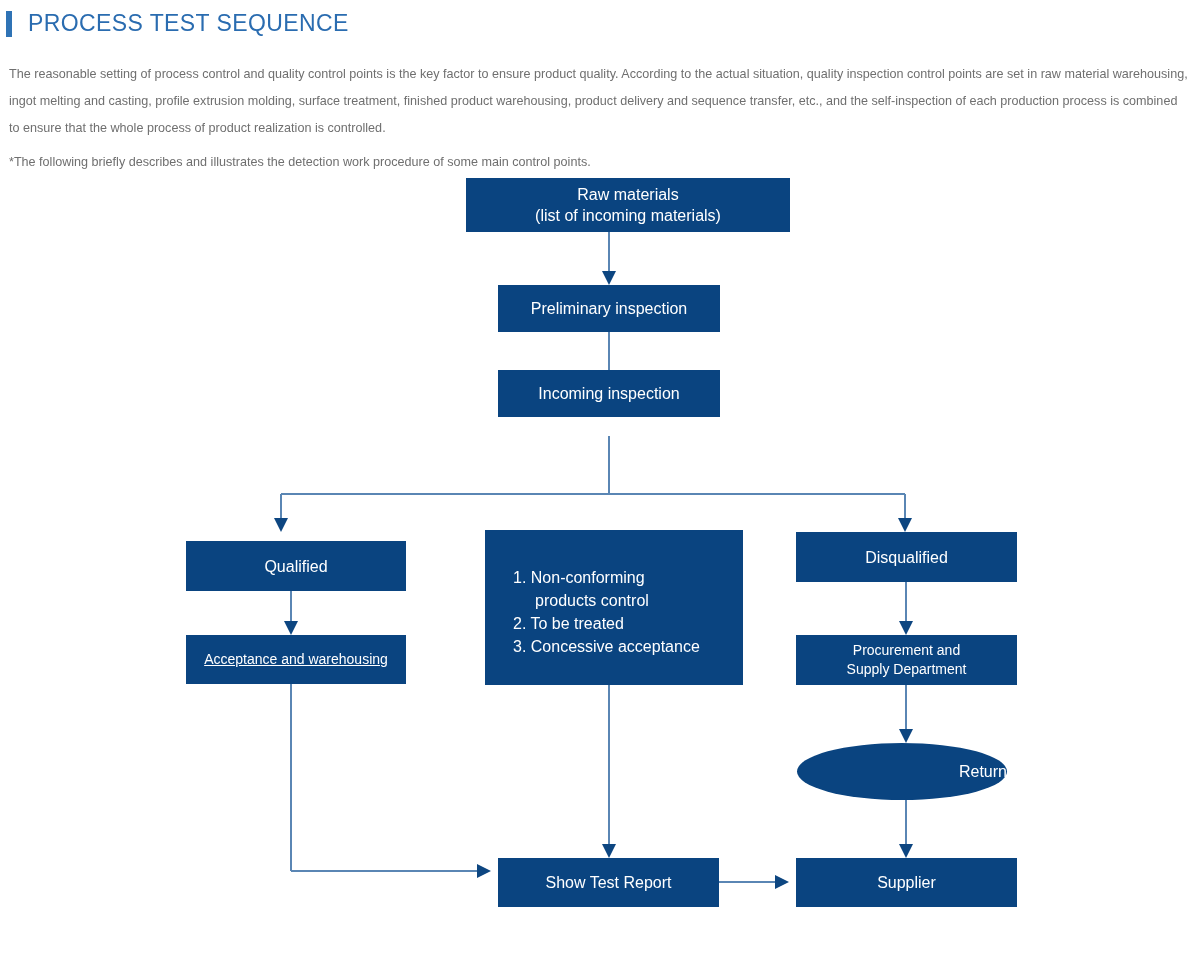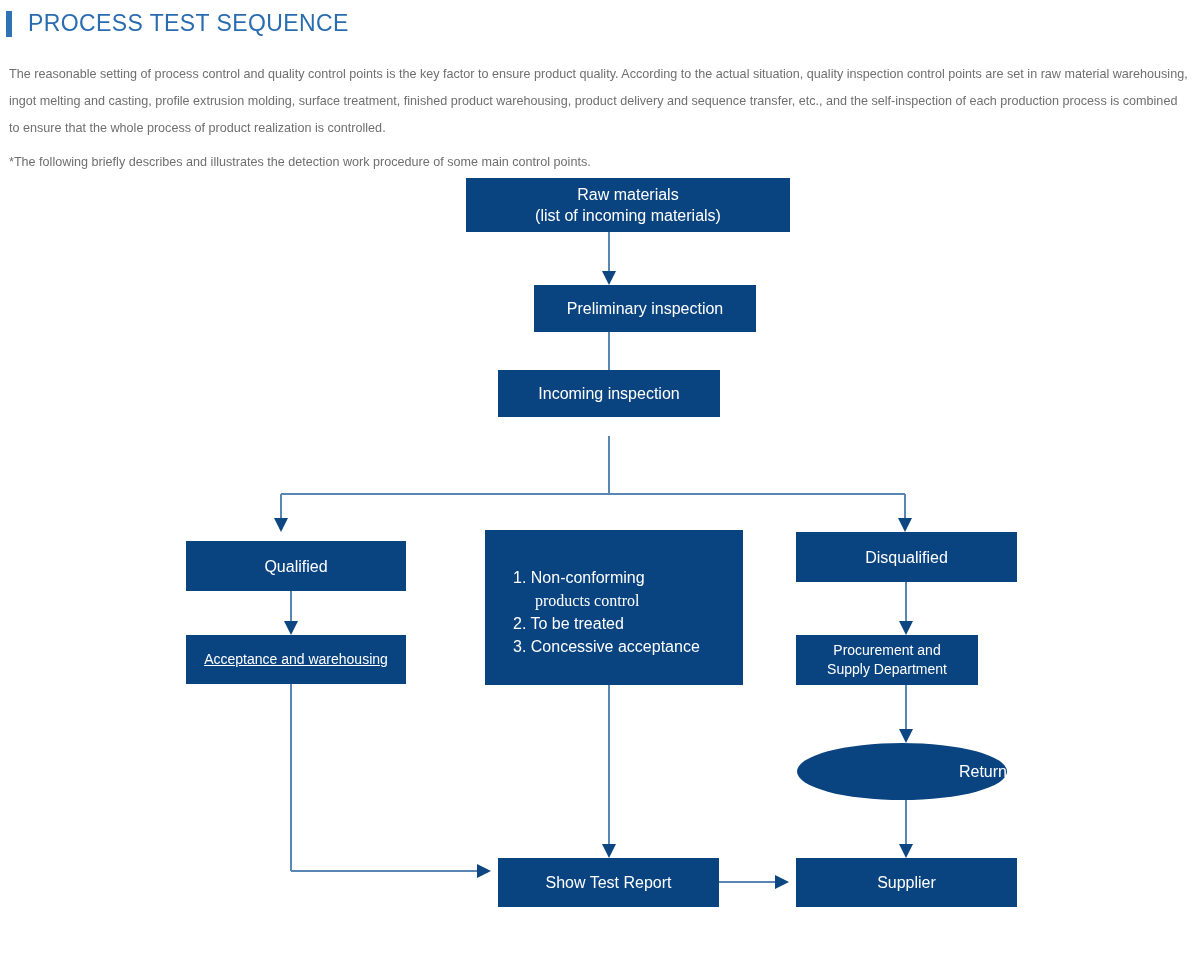--- a/index.html
+++ b/index.html
@@ -74,21 +74,21 @@
   .node.small { font-size: 14px; line-height: 19px; }
   .node.ellipse { border-radius: 50%; justify-content: flex-end; }
   .node.list {
     display: block;
     text-align: left;
     padding: 36px 0 0 18px;
     font-size: 16px;
     line-height: 23px;
   }
   .list-line { white-space: nowrap; }
-  .list-line.indent { padding-left: 22px; font-family: Liberation Serif, serif; }
+  .list-line.indent { padding-left: 22px; }
 
   svg#connectors {
     position: absolute;
     left: 0; top: 0;
     width: 1201px;
     height: 980px;
     overflow: visible;
   }
   .conn-line {
     stroke: #5a86b4;
@@ -151,21 +151,21 @@
 
     <line class="conn-line" x1="719" y1="882" x2="776" y2="882"></line>
     <polygon class="conn-head" points="775,875 775,889 789,882"></polygon>
   </svg>
 
   <div class="node" style="left:466px; top:178px; width:324px; height:54px; flex-direction:column;">
     <span>Raw materials</span>
     <span>(list of incoming materials)</span>
   </div>
 
-  <div class="node" style="left:498px; top:285px; width:222px; height:47px;margin-left:36px;">
+  <div class="node" style="left:498px; top:285px; width:222px; height:47px;">
     <span>Preliminary inspection</span>
   </div>
 
   <div class="node" style="left:498px; top:370px; width:222px; height:47px;">
     <span>Incoming inspection</span>
   </div>
 
   <div class="node" style="left:186px; top:532px; width:220px; height:50px;margin-top:9px;">
     <span>Qualified</span>
   </div>
@@ -178,21 +178,21 @@
     <div class="list-line">1. Non-conforming</div>
     <div class="list-line indent">products control</div>
     <div class="list-line">2. To be treated</div>
     <div class="list-line">3. Concessive acceptance</div>
   </div>
 
   <div class="node" style="left:796px; top:532px; width:221px; height:50px;">
     <span>Disqualified</span>
   </div>
 
-  <div class="node small" style="left:796px; top:635px; width:182px; height:50px; flex-direction:column;">
+  <div class="node small" style="left:796px; top:635px; width:221px; height:50px; flex-direction:column;">
     <span>Procurement and</span>
     <span>Supply Department</span>
   </div>
 
   <div class="node ellipse" style="left:797px; top:743px; width:210px; height:57px;">
     <span>Return</span>
   </div>
 
   <div class="node" style="left:498px; top:858px; width:221px; height:49px;">
     <span>Show Test Report</span>

